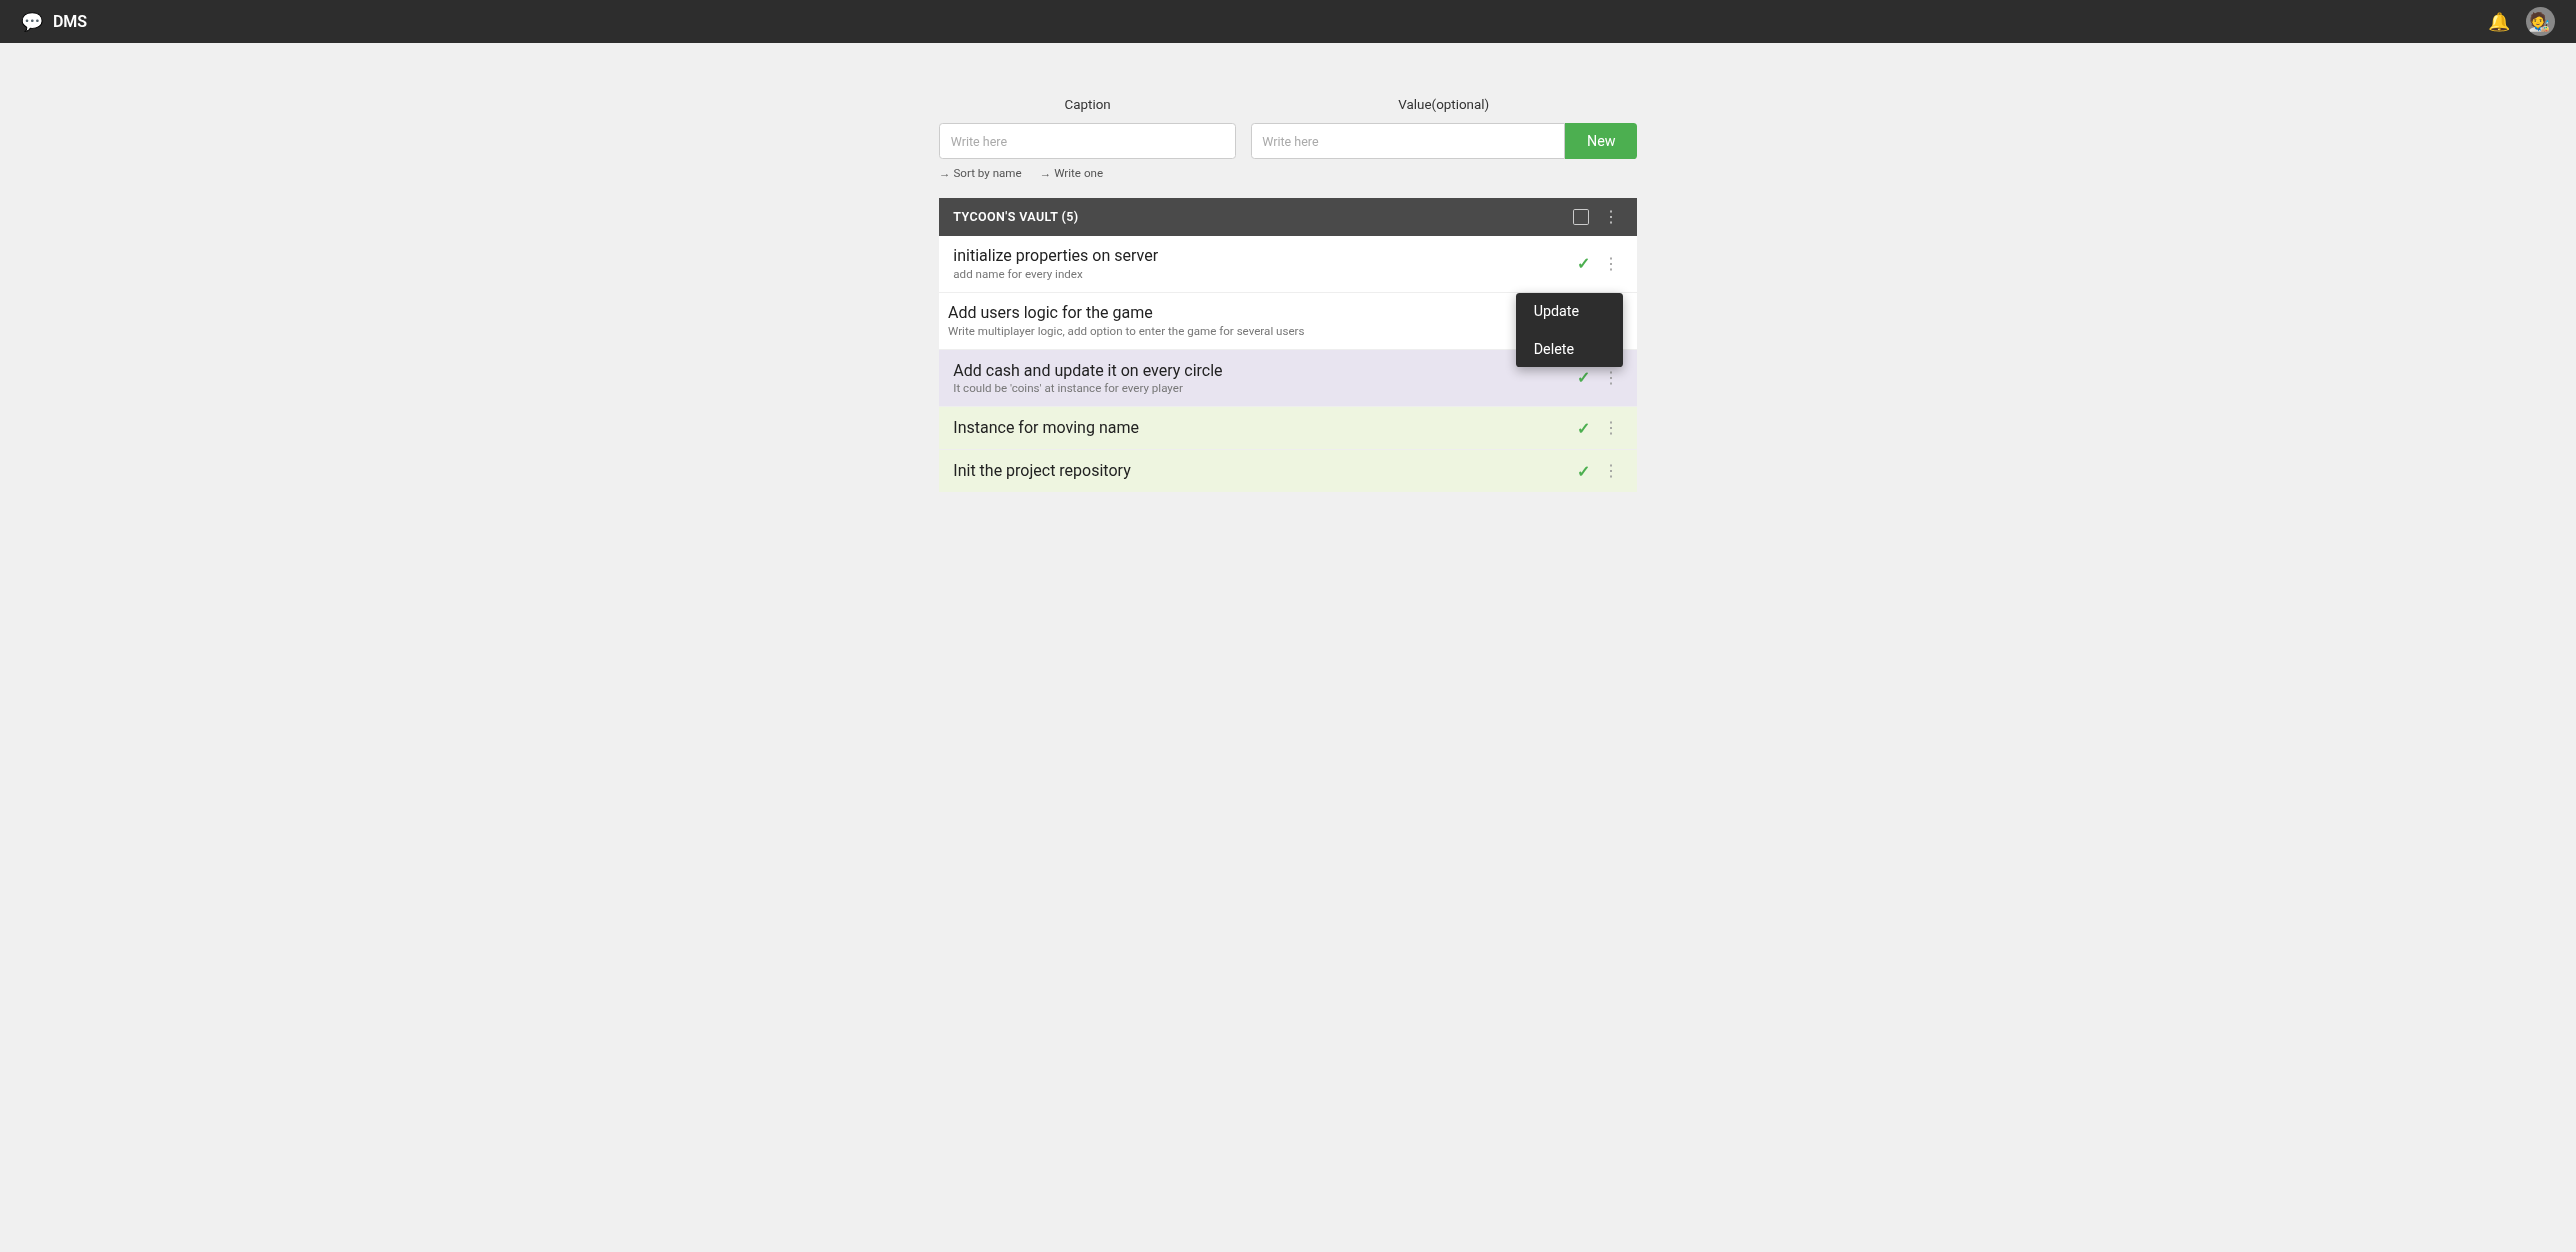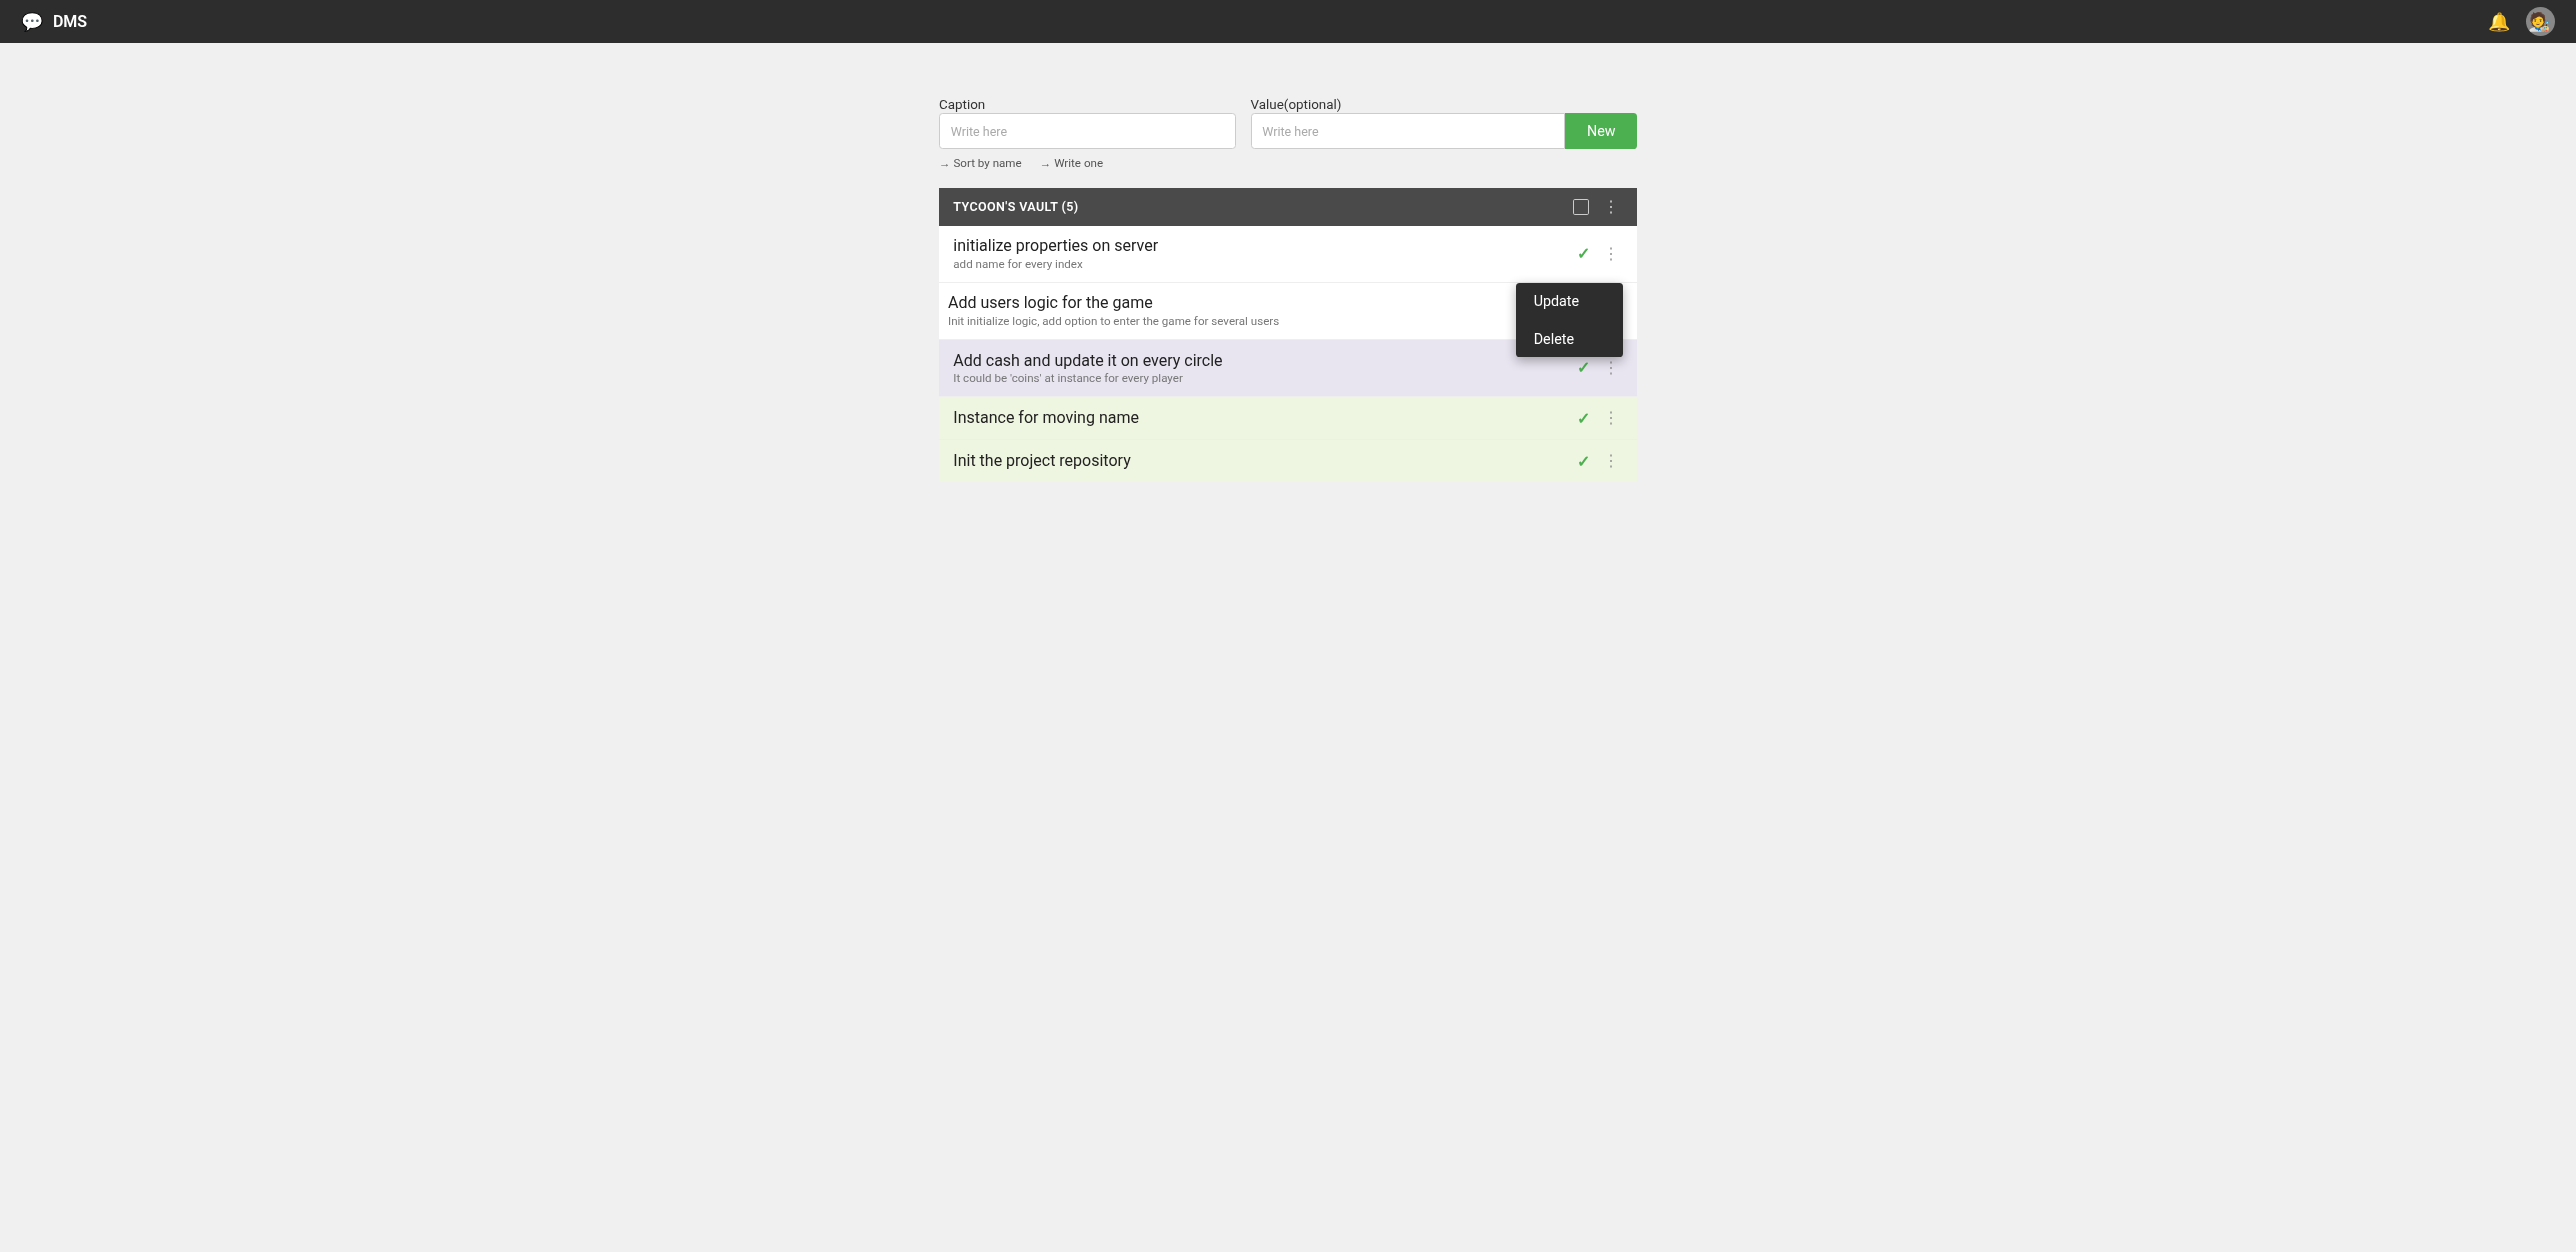--- a/index.html
+++ b/index.html
@@ -81,21 +81,22 @@
     .form-row {
       display: flex;
       align-items: flex-start;
       gap: 14.3px;
       margin-bottom: 7.2px;
     }
 
     .form-group {
       display: flex;
       flex-direction: column;
-      gap: 1px;
+      gap: 11px;
+      align-items: center;
     }
 
     .form-group-caption {
       flex: 1;
     }
 
     .form-group-value {
       flex: 1.3;
     }
 
@@ -315,21 +316,21 @@
         </div>
         <div class="item-actions">
           <span class="check-icon">✓</span>
           <button class="dots-btn" style="color:#999;">⋮</button>
         </div>
       </div>
 
       <div class="list-item" style="background:#fff; position:relative;padding-left:9px;">
         <div class="list-item-content">
           <div class="item-title">Add users logic for the game</div>
-          <div class="item-subtitle">Init initialize logic, add option to enter the game for several users</div>
+          <div class="item-subtitle">Write multiplayer logic, add option to enter the game for several users</div>
         </div>
         <div class="item-actions">
           <button class="dots-btn" style="color:#999;">⋮</button>
         </div>
 
         <div class="dropdown-menu" style="right:14.3px; top:0px;">
           <div class="dropdown-item">Update</div>
           <div class="dropdown-item">Delete</div>
         </div>
       </div>

